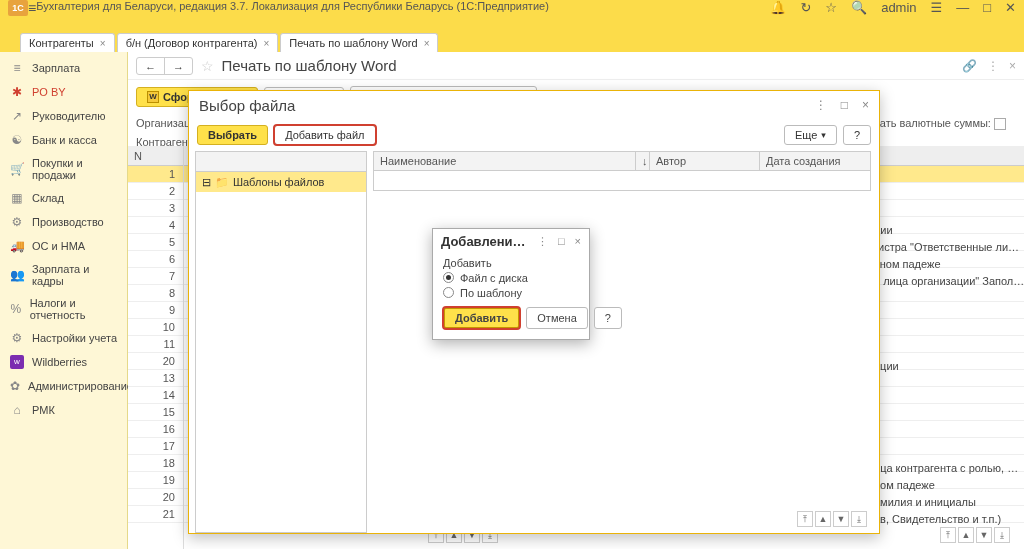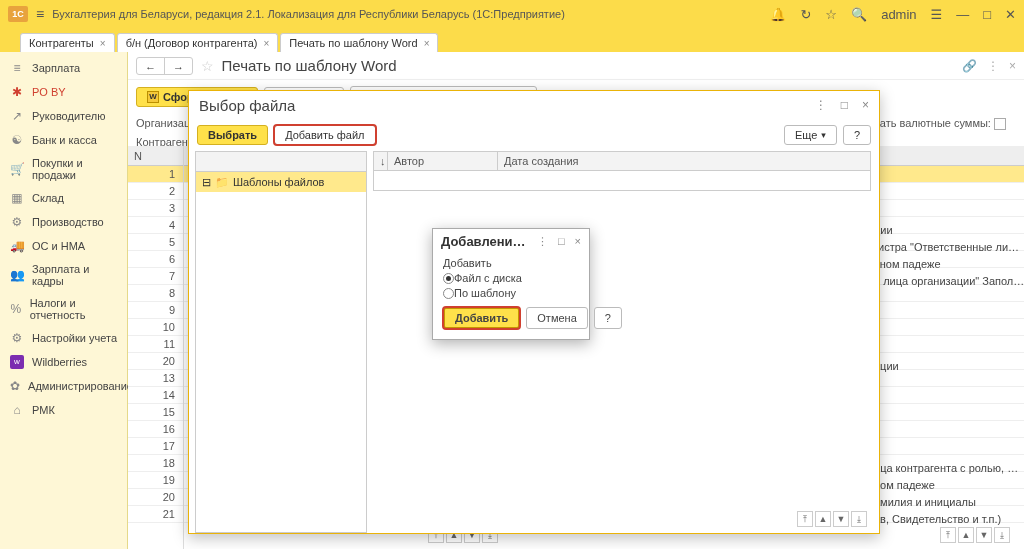--- a/index.html
+++ b/index.html
@@ -1,18 +1,18 @@
 <!DOCTYPE html>
 <html><head>
 <meta charset="utf-8">
 <style>
 * { box-sizing: border-box; margin: 0; padding: 0; font-family: Arial, sans-serif; }
 body { width: 1024px; height: 549px; overflow: hidden; background: #fff; font-size: 11px; color: #333; position: relative; }
 
-.titlebar { height: 28px; background: #fcdc4a; display: flex; align-items: center; padding: 0 8px; gap: 8px; }
+.titlebar { height: 28px; background: #fcdc4a; display: flex; align-items: flex-start; padding: 0 8px; }
 .titlebar .logo { width: 20px; height: 16px; background: #e8a33d; border-radius: 2px; color: #fff; font-size: 9px; font-weight: bold; display: flex; align-items: center; justify-content: center; }
 .titlebar .burger { font-size: 14px; color: #555; }
 .titlebar .title { flex: 1; color: #555; font-size: 11px; }
 .titlebar .ticons { display: flex; gap: 14px; align-items: center; color: #555; font-size: 13px; }
 .titlebar .ticons span { cursor: pointer; }
 
 .tabbar { height: 24px; background: #fcdc4a; display: flex; align-items: flex-end; padding-left: 20px; }
 .tab { background: #fff; border: 1px solid #ccc; border-bottom: none; padding: 3px 8px; margin-right: 2px; font-size: 11px; display: flex; align-items: center; gap: 6px; border-radius: 3px 3px 0 0; }
 .tab.active { background: #fff; }
 .tab .x { color: #888; font-size: 10px; }
@@ -77,35 +77,35 @@
 .dialog1 .list .lhdr .col { padding:3px 6px; border-right:1px solid #ccc; }
 .dialog1 .list .lhdr .col:last-child{border-right:none;}
 .dialog1 .list .lhdr .c1{flex:1;} .dialog1 .list .lhdr .ca{width:14px;text-align:center;} .dialog1 .list .lhdr .c2{width:110px;} .dialog1 .list .lhdr .c3{width:110px;}
 .dialog1 .list .lbody { height:20px; border:1px solid #ccc; border-top:none; }
 
 
 .dialog2 { position:absolute; top:228px; left:432px; width:158px; background:#fff; border:1px solid #aaa; box-shadow:0 4px 14px rgba(0,0,0,0.3); }
 .dialog2 .dhead2 { height:24px; display:flex; align-items:center; padding:0 8px; font-size:13px; font-weight:bold; color:#333; }
 .dialog2 .dhead2 .di { margin-left:auto; display:flex; gap:10px; font-size:11px; color:#888; font-weight:normal;}
 .dialog2 .body2 { padding: 4px 10px 10px 10px; font-size:11px; color:#444;}
-.dialog2 .radio-row { display:flex; align-items:center; gap:0; margin:3px 0;}
+.dialog2 .radio-row { display:flex; gap:6px; margin:3px 0;}
 .dialog2 .radio { width:11px;height:11px;border:1px solid #888;border-radius:50%;display:inline-flex;align-items:center;justify-content:center;}
 .dialog2 .radio.sel::after{content:"";width:5px;height:5px;background:#333;border-radius:50%;}
 .dialog2 .btns { display:flex; gap:6px; margin-top:8px;}
 
 .red-outline { outline: 2px solid #d04030; outline-offset: -1px; }
 
 </style>
 </head>
 <body>
 
 <div class="titlebar">
   <span class="logo">1C</span>
   <span class="burger">≡</span>
-  <span class="title">Бухгалтерия для Беларуси, редакция 2.1. Локализация для Республики Беларусь   (1С:Предприятие)</span>
+  <span class="title">Бухгалтерия для Беларуси, редакция 3.7. Локализация для Республики Беларусь   (1С:Предприятие)</span>
   <div class="ticons">
     <span>🔔</span>
     <span>↻</span>
     <span>☆</span>
     <span>🔍</span>
     <span style="font-size:13px;">admin</span>
     <span>☰</span>
     <span>—</span>
     <span>□</span>
     <span>✕</span>
@@ -332,20 +332,21 @@
     <div class="tree">
       <div class="thead"></div>
       <div class="trow">
         <span>⊟</span>
         <span class="fold">📁</span>
         <span>Шаблоны файлов</span>
       </div>
     </div>
     <div class="list">
       <div class="lhdr">
+        <div class="col c1">Наименование</div>
         <div class="col ca">↓</div>
         <div class="col c2">Автор</div>
         <div class="col c3">Дата создания</div>
       </div>
       <div class="lbody"></div>
     </div>
   </div>
   <div class="paginator" style="bottom:6px; right:12px;">
     <span>⤒</span>
       <span>▲</span>

